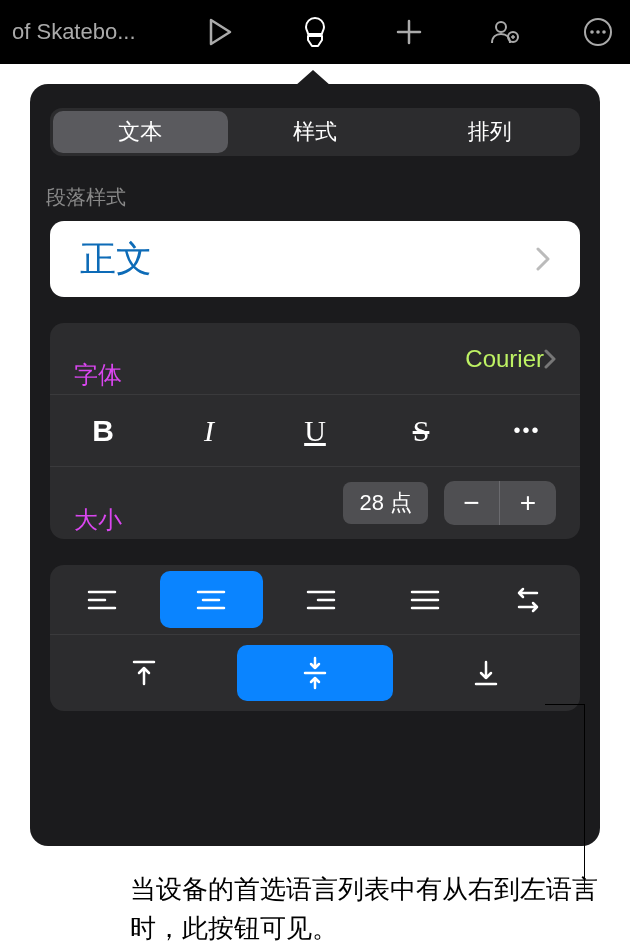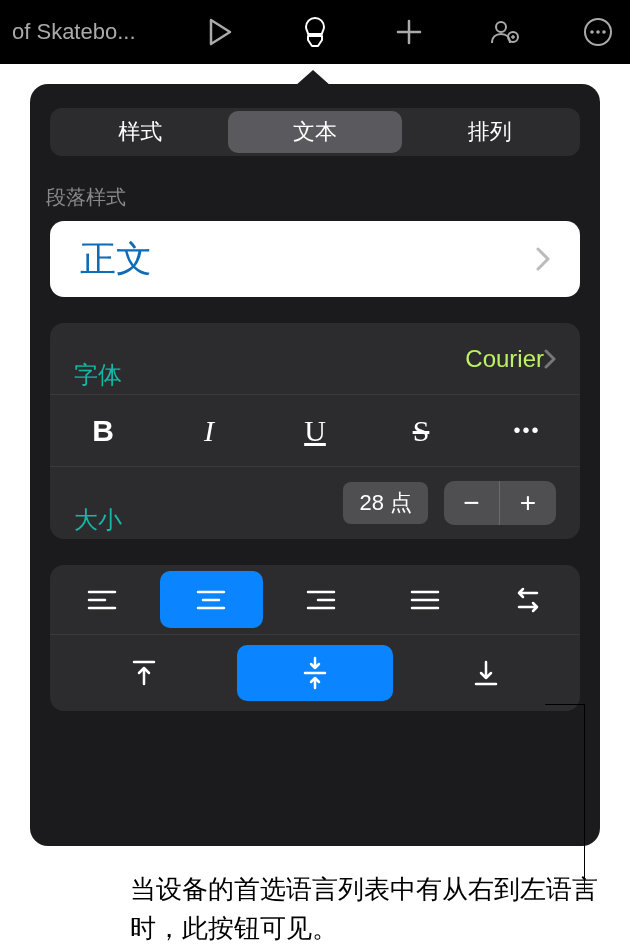--- a/index.html
+++ b/index.html
@@ -114,21 +114,21 @@
     .row {
       display: flex;
       align-items: center;
       justify-content: space-between;
       padding: 0 24px;
       height: 72px;
       border-bottom: 1px solid #3a3a3c;
     }
     .row:last-child { border-bottom: none; }
     .row-label {
-      color: #14b8a6;
+      color: #d946ef;
       font-size: 24px;
       margin-top: 33px;
     }
     .row-value {
       color: #bef264;
       font-size: 24px;
       display: flex;
       align-items: center;
     }
     .style-btns {
@@ -278,22 +278,22 @@
           <circle cx="21" cy="15" r="1.8" fill="currentColor"></circle>
         </svg>
     </div>
   </div>
 </div>
 
 <div class="popover-wrap">
   <div class="arrow-up"></div>
 
   <div class="seg-control">
+    <div class="seg-item active">文本</div>
     <div class="seg-item">样式</div>
-    <div class="seg-item active">文本</div>
     <div class="seg-item">排列</div>
   </div>
 
   <div class="section-label">段落样式</div>
   <div class="paragraph-style">
     <span class="paragraph-style-label">正文</span>
     <span class="chev-right">
       <svg width="14" height="24" viewBox="0 0 14 24">
           <path d="M2 2 L12 12 L2 22" fill="none" stroke="currentColor" stroke-width="3" stroke-linecap="round" stroke-linejoin="round"></path>
         </svg>

